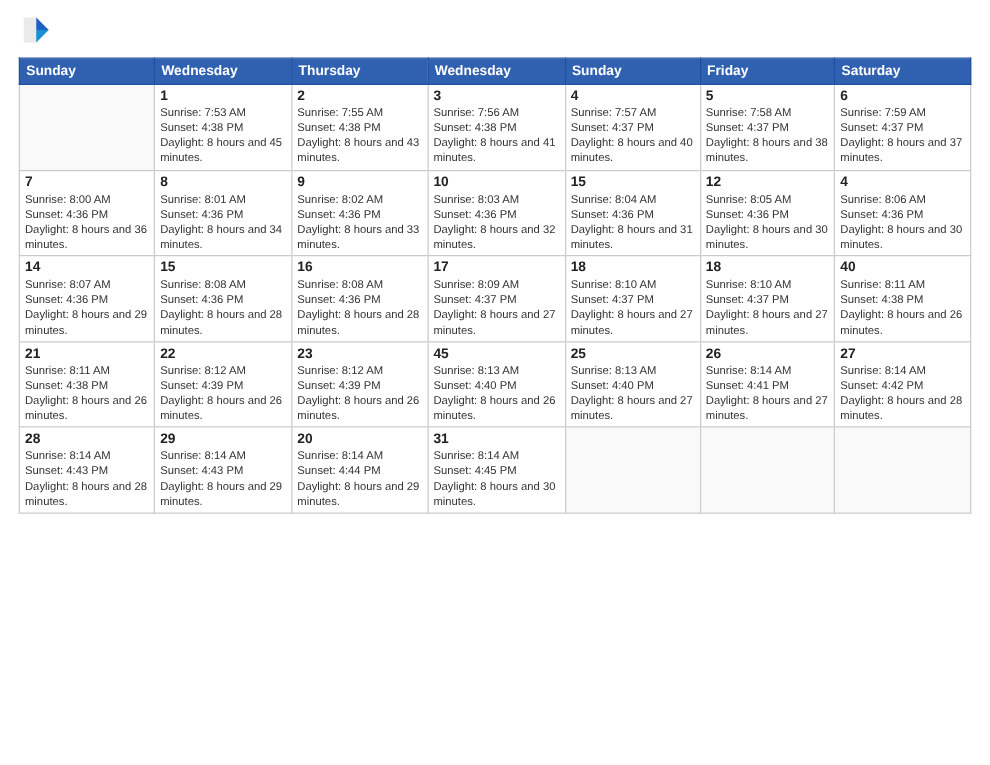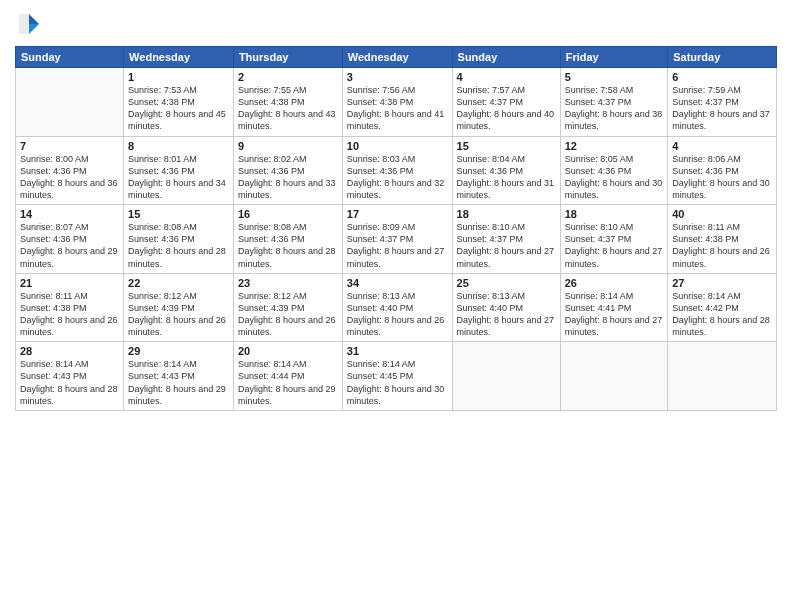--- a/index.html
+++ b/index.html
@@ -223,21 +223,21 @@
           </td>
           <td>
             <span class="day-num">22</span>
             <div class="day-info">Sunrise: 8:12 AM<br>Sunset: 4:39 PM<br>Daylight: 8 hours and 26 minutes.</div>
           </td>
           <td>
             <span class="day-num">23</span>
             <div class="day-info">Sunrise: 8:12 AM<br>Sunset: 4:39 PM<br>Daylight: 8 hours and 26 minutes.</div>
           </td>
           <td>
-            <span class="day-num">34</span>
+            <span class="day-num">45</span>
             <div class="day-info">Sunrise: 8:13 AM<br>Sunset: 4:40 PM<br>Daylight: 8 hours and 26 minutes.</div>
           </td>
           <td>
             <span class="day-num">25</span>
             <div class="day-info">Sunrise: 8:13 AM<br>Sunset: 4:40 PM<br>Daylight: 8 hours and 27 minutes.</div>
           </td>
           <td>
             <span class="day-num">26</span>
             <div class="day-info">Sunrise: 8:14 AM<br>Sunset: 4:41 PM<br>Daylight: 8 hours and 27 minutes.</div>
           </td>

